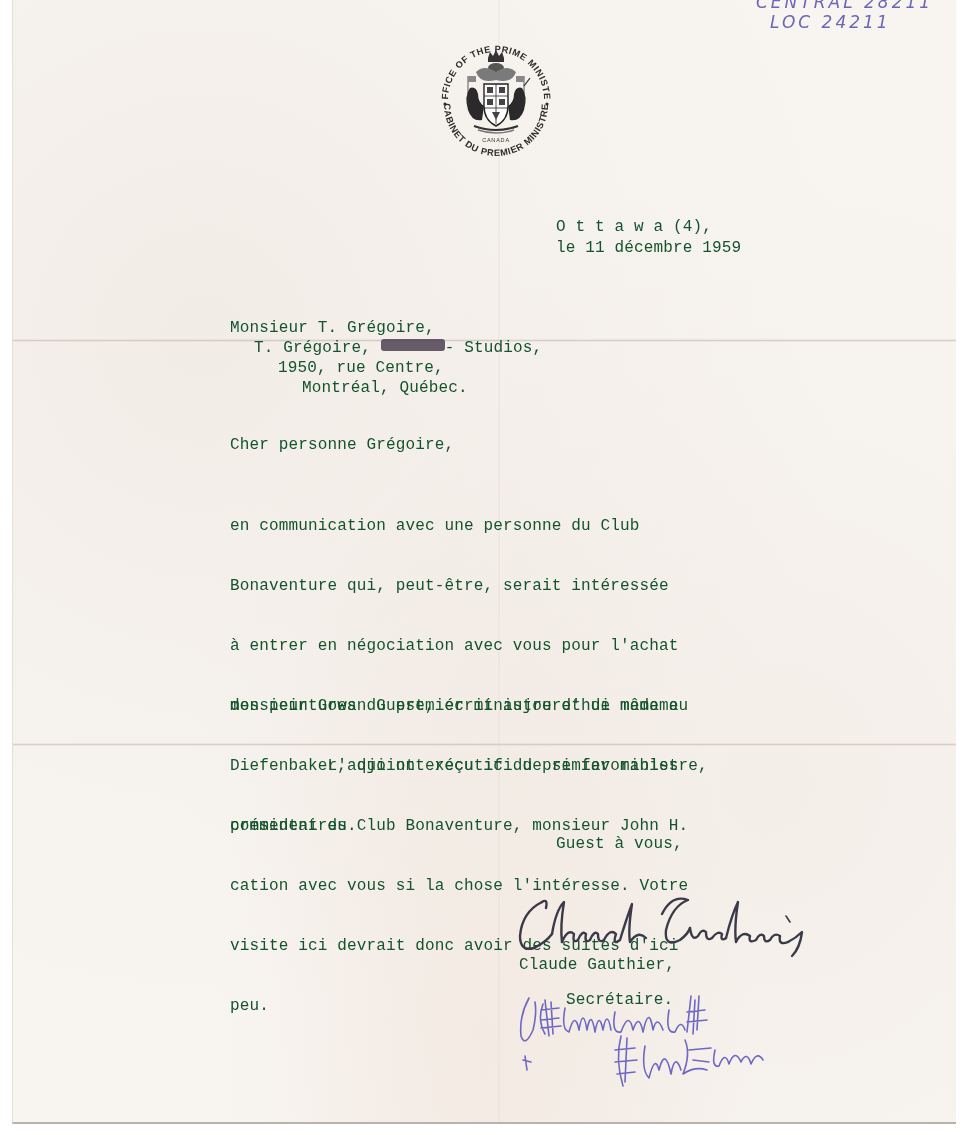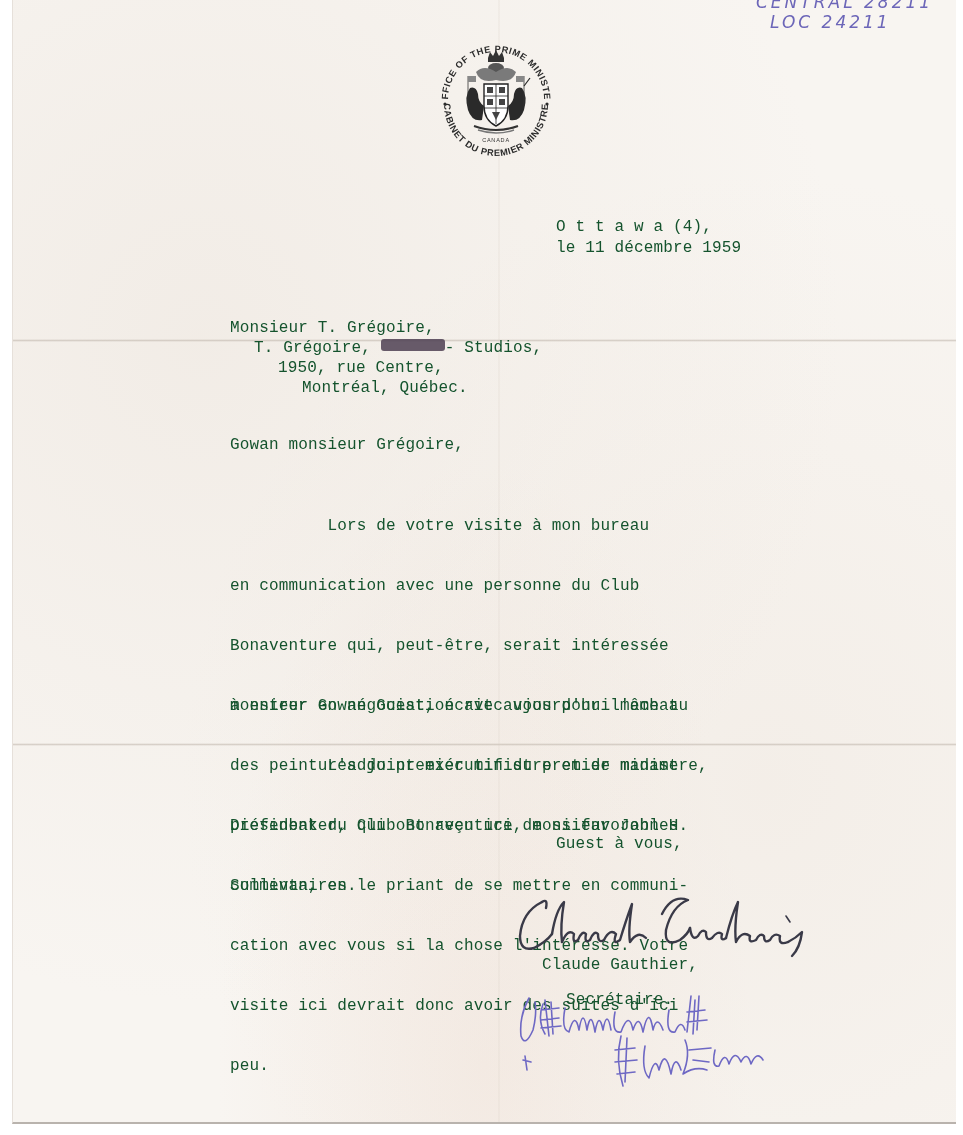--- a/index.html
+++ b/index.html
@@ -90,21 +90,21 @@
       opacity: 0.85;
     }
 
     .salutation { left: 230px; top: 435px; }
 
     .para { left: 230px; }
     .p1 { top: 476px; }
     .p2 { top: 656px; }
 
     .closing { left: 556px; top: 834px; }
-    .signame { left: 542px; top: 955px; }
+    .signame { left: 519px; top: 955px; }
     .sigtitle { left: 566px; top: 990px; }
 
     .signature {
       position: absolute;
       left: 512px;
       top: 890px;
       width: 300px;
       height: 70px;
     }
     .scribble {
@@ -176,37 +176,35 @@
 </div>
 
 <div class="typed place">O t t a w a (4),</div>
 <div class="typed date">le 11 décembre 1959</div>
 
 <div class="typed addr1">Monsieur T. Grégoire,</div>
 <div class="typed addr2"><span>T. Grégoire, </span><span class="redact"></span><span>- Studios,</span></div>
 <div class="typed addr3">1950, rue Centre,</div>
 <div class="typed addr4">Montréal, Québec.</div>
 
-<div class="typed salutation">Gowan monsieur Grégoire,</div>
+<div class="typed salutation">Cher personne Grégoire,</div>
 
 <div class="typed para p1">
-  <div>          Lors de votre visite à mon bureau</div>
   <div>en communication avec une personne du Club</div>
   <div>Bonaventure qui, peut-être, serait intéressée</div>
   <div>à entrer en négociation avec vous pour l'achat</div>
   <div>des peintures du premier ministre et de madame</div>
   <div>Diefenbaker, qui ont reçu ici de si favorables</div>
   <div>commentaires.</div>
 </div>
 
 <div class="typed para p2">
   <div>monsieur Gowan Guest, écrit aujourd'hui même au</div>
   <div>          L'adjoint exécutif du premier ministre,</div>
   <div>président du Club Bonaventure, monsieur John H.</div>
-  <div>Sullivan, en le priant de se mettre en communi-</div>
   <div>cation avec vous si la chose l'intéresse. Votre</div>
   <div>visite ici devrait donc avoir des suites d'ici</div>
   <div>peu.</div>
 </div>
 
 <div class="typed closing">Guest à vous,</div>
 
 <div class="signature">
   <svg width="300" height="70" viewBox="0 0 300 70" fill="none" stroke="#3a3a48" stroke-width="2.4" stroke-linecap="round" stroke-linejoin="round">
     <path d="M30 12 Q10 22 8 46 Q8 62 22 58 Q34 52 40 44"></path>

